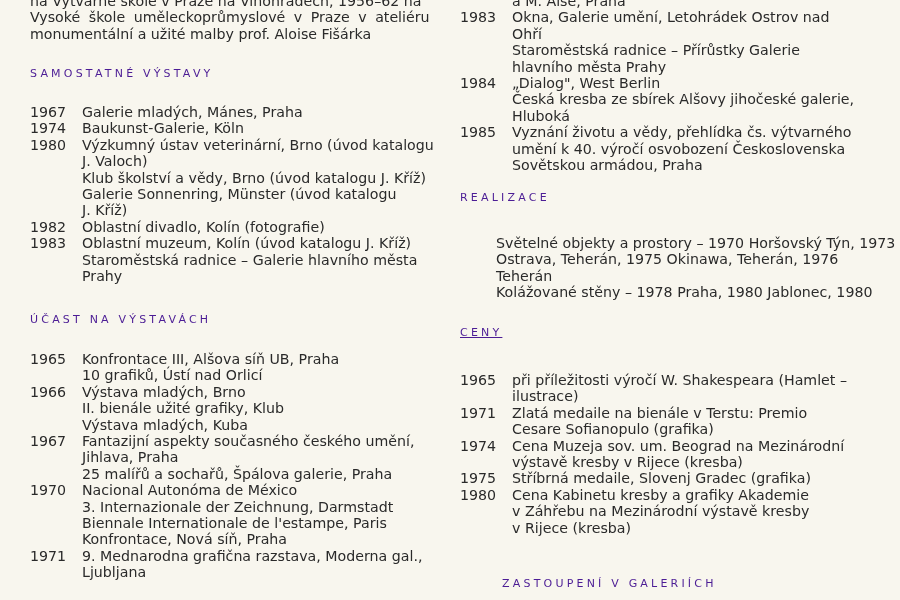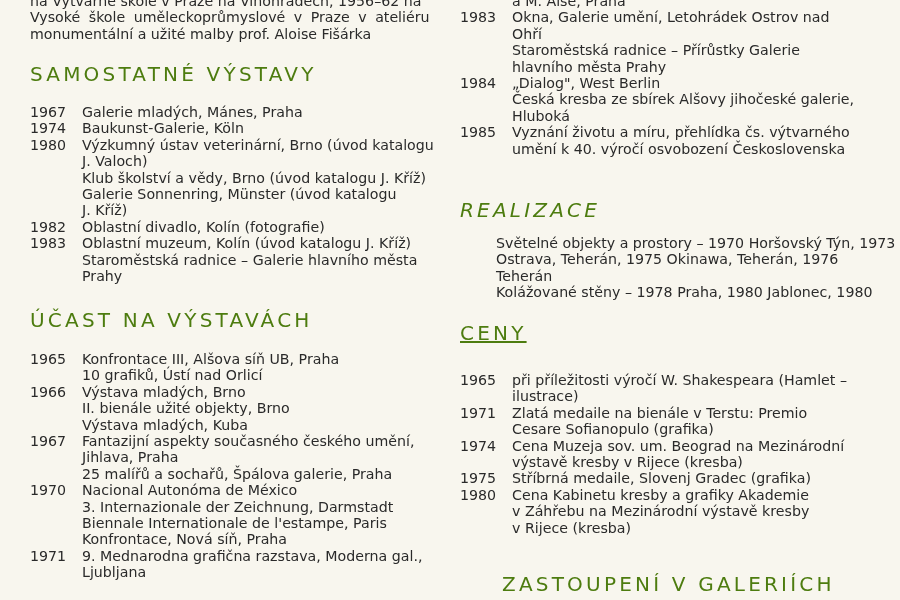--- a/index.html
+++ b/index.html
@@ -10,22 +10,22 @@
     font-family:"DejaVu Sans", sans-serif;
     font-size:14.2px;
     line-height:16.4px;
   }
   .col { position:absolute; top:0; }
   .col-left { left:30px; width:410px; }
   .col-right { left:460px; width:420px; }
   .p { white-space:nowrap; }
   .heading {
     letter-spacing:3.2px;
-    font-size:20px;
-    color:#4d7c0f;
+    font-size:11px;
+    color:#4c1d95;
     position:absolute;
     white-space:nowrap;
   }
   .entries { position:absolute; }
   .entry { display:flex; }
   .year { width:52px; flex:none; }
   .lines { display:flex; flex-direction:column; }
   .line { white-space:nowrap; }
   .plain .line { white-space:nowrap;margin-left:36px; }
 </style>
@@ -87,21 +87,21 @@
       <span class="year">1965</span>
       <div class="lines">
         <span class="line">Konfrontace III, Alšova síň UB, Praha</span>
         <span class="line">10 grafiků, Ústí nad Orlicí</span>
       </div>
     </div>
     <div class="entry">
       <span class="year">1966</span>
       <div class="lines">
         <span class="line">Výstava mladých, Brno</span>
-        <span class="line">II. bienále užité objekty, Brno</span>
+        <span class="line">II. bienále užité grafiky, Klub</span>
         <span class="line">Výstava mladých, Kuba</span>
       </div>
     </div>
     <div class="entry">
       <span class="year">1967</span>
       <div class="lines">
         <span class="line">Fantazijní aspekty současného českého umění,</span>
         <span class="line">Jihlava, Praha</span>
         <span class="line">25 malířů a sochařů, Špálova galerie, Praha</span>
       </div>
@@ -146,27 +146,28 @@
       <span class="year">1984</span>
       <div class="lines">
         <span class="line">„Dialog", West Berlin</span>
         <span class="line">Česká kresba ze sbírek Alšovy jihočeské galerie,</span>
         <span class="line">Hluboká</span>
       </div>
     </div>
     <div class="entry">
       <span class="year">1985</span>
       <div class="lines">
-        <span class="line">Vyznání životu a míru, přehlídka čs. výtvarného</span>
+        <span class="line">Vyznání životu a vědy, přehlídka čs. výtvarného</span>
         <span class="line">umění k 40. výročí osvobození Československa</span>
-      </div>
-    </div>
-  </div>
-
-  <div class="heading" style="top:202px;font-style:italic;">REALIZACE</div>
+        <span class="line">Sovětskou armádou, Praha</span>
+      </div>
+    </div>
+  </div>
+
+  <div class="heading" style="top:190px;">REALIZACE</div>
 
   <div class="entries plain" style="top:235px; left:0;">
     <div class="line">Světelné objekty a prostory – 1970 Horšovský Týn, 1973</div>
     <div class="line">Ostrava, Teherán, 1975 Okinawa, Teherán, 1976</div>
     <div class="line">Teherán</div>
     <div class="line">Kolážované stěny – 1978 Praha, 1980 Jablonec, 1980</div>
   </div>
 
   <div class="heading" style="top:325px;text-decoration:underline;">CENY</div>
 

